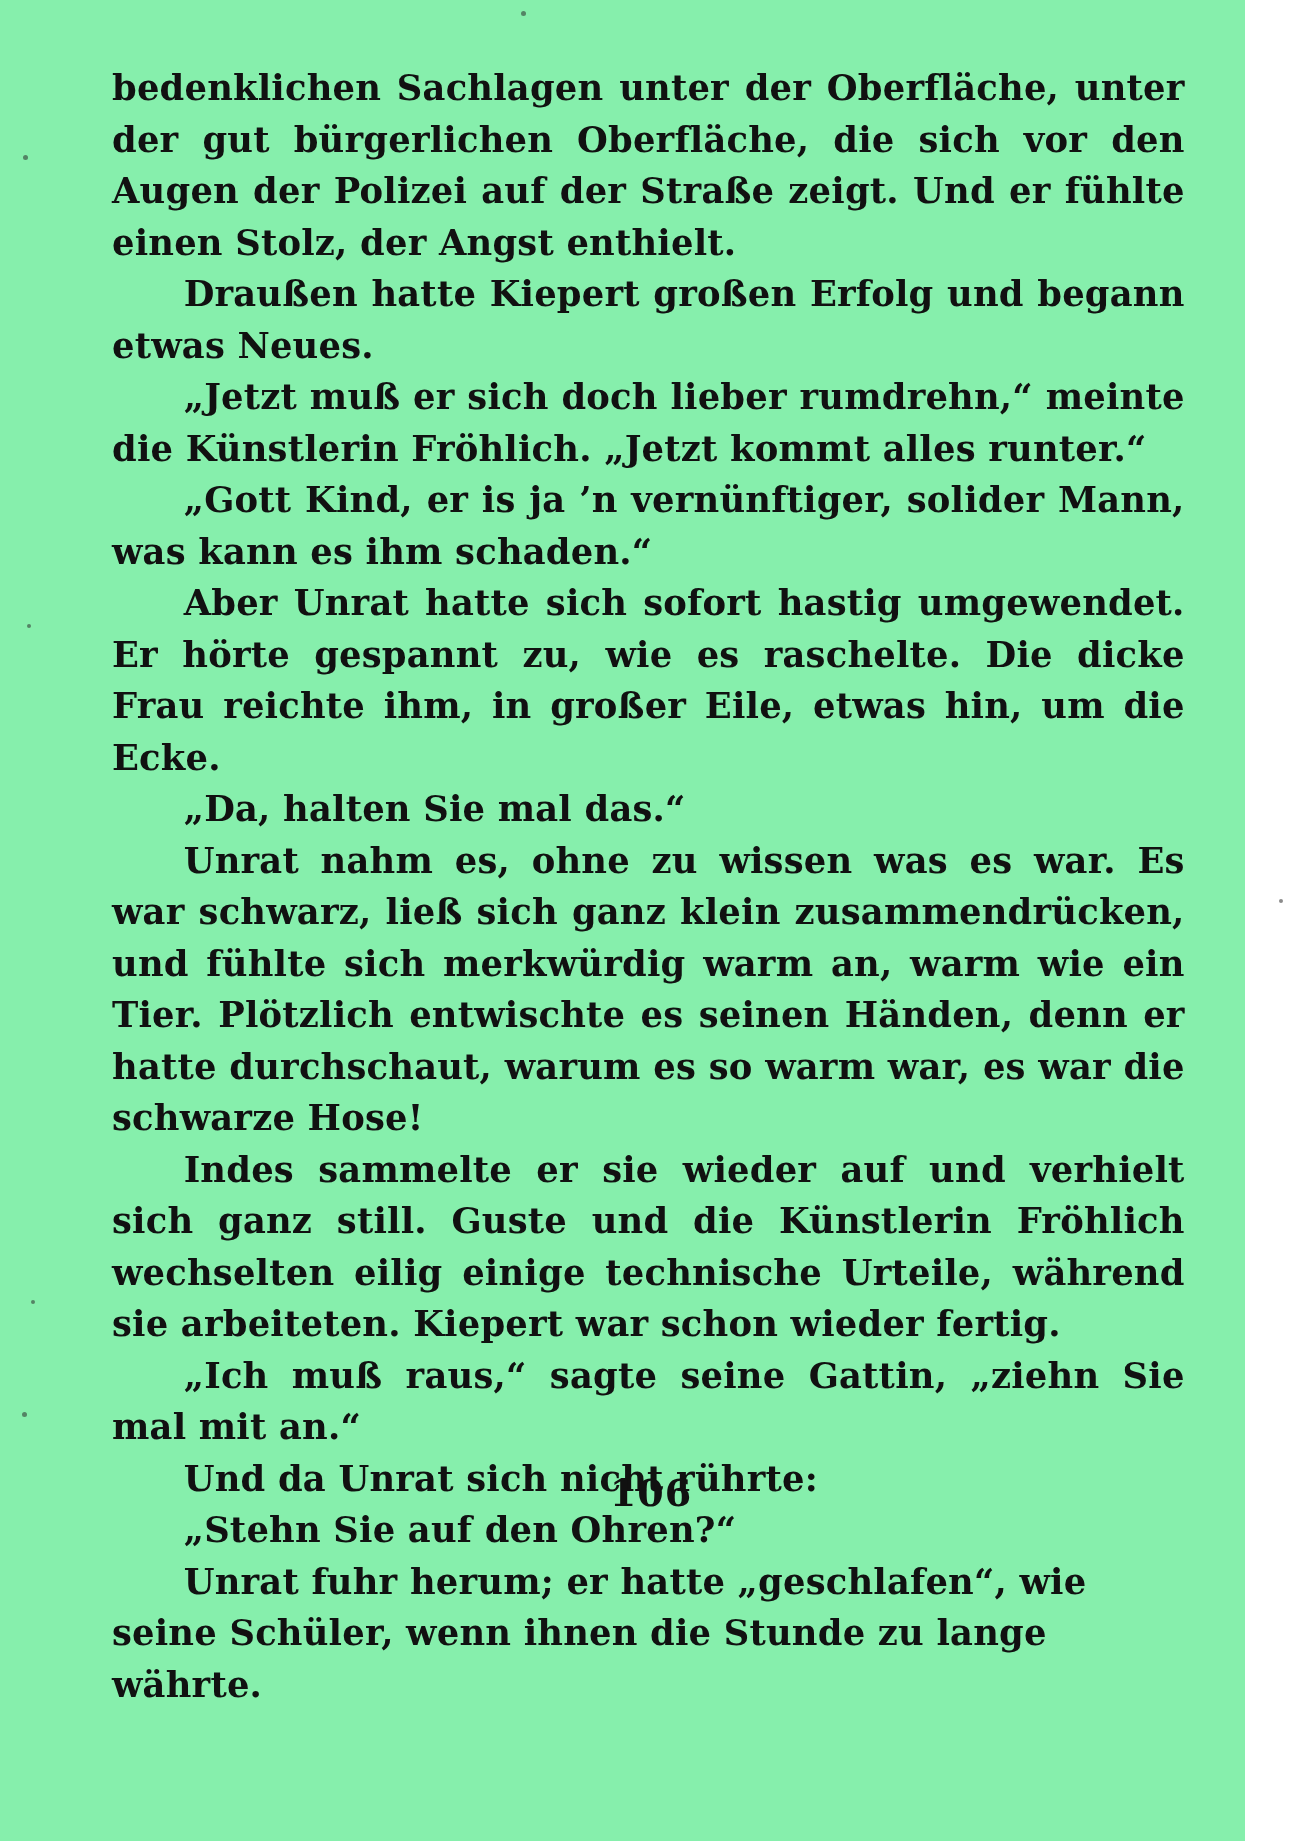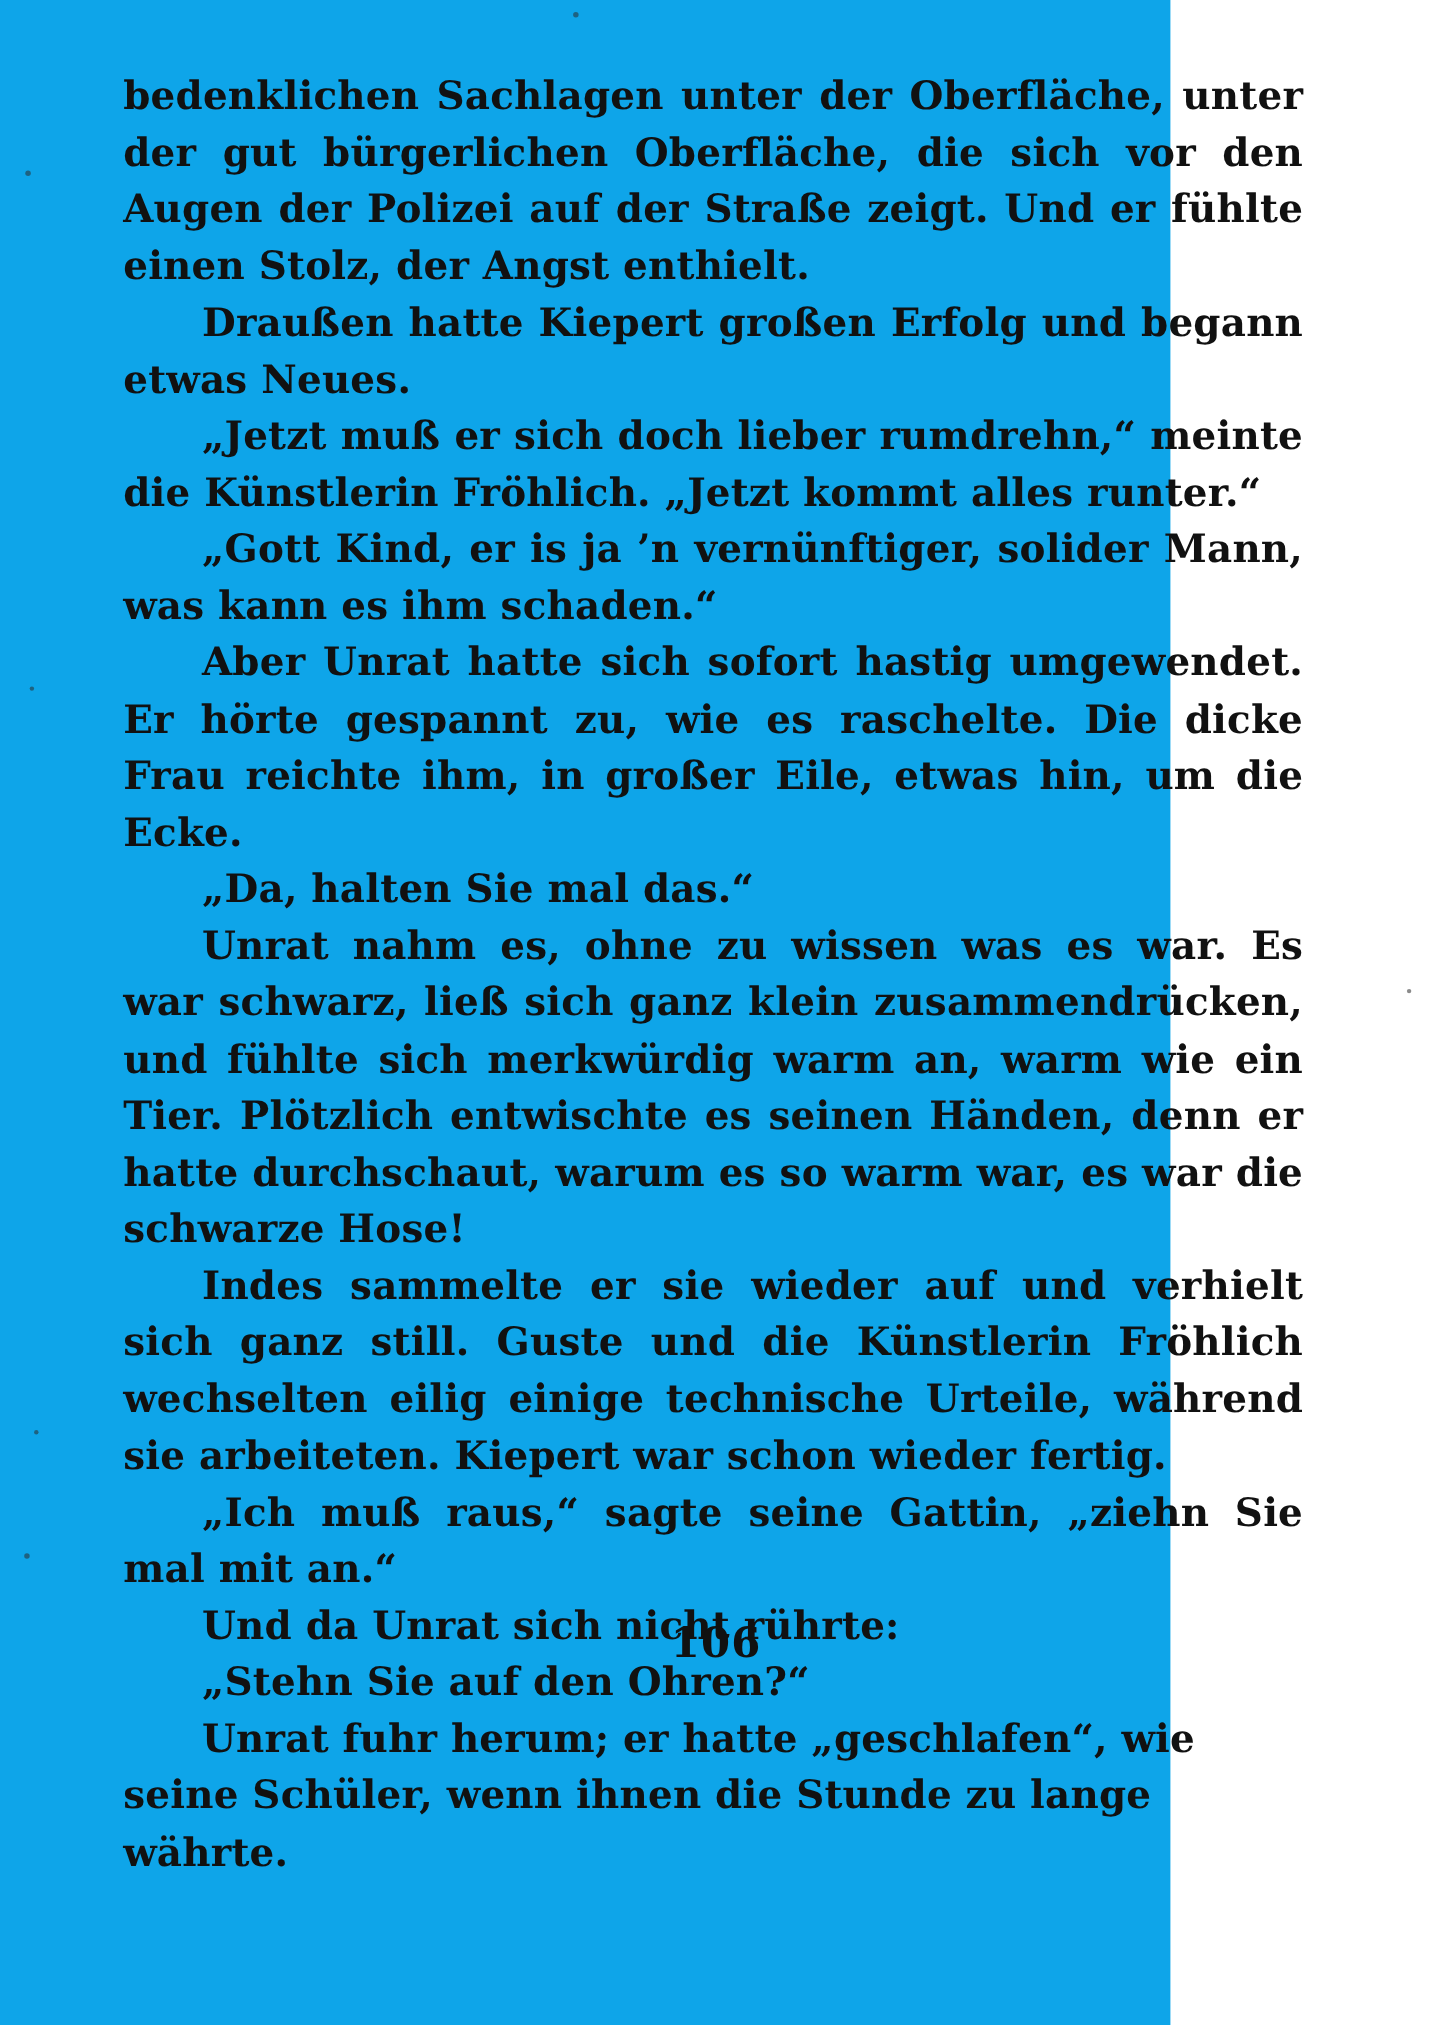--- a/index.html
+++ b/index.html
@@ -13,23 +13,23 @@
     position: relative;
     font-family: "DejaVu Serif", serif;
     color: #000000;
     overflow: hidden;
   }
 
   .page {
     position: absolute;
     left: 0;
     top: 0;
-    width: 1064px;
+    width: 1245px;
     height: 1841px;
-    background: #0ea5e9;
+    background: #86efac;
   }
 
   
   .speck {
     position: absolute;
     background: #2b2b2b;
     border-radius: 50%;
     opacity: 0.55;
   }
 

